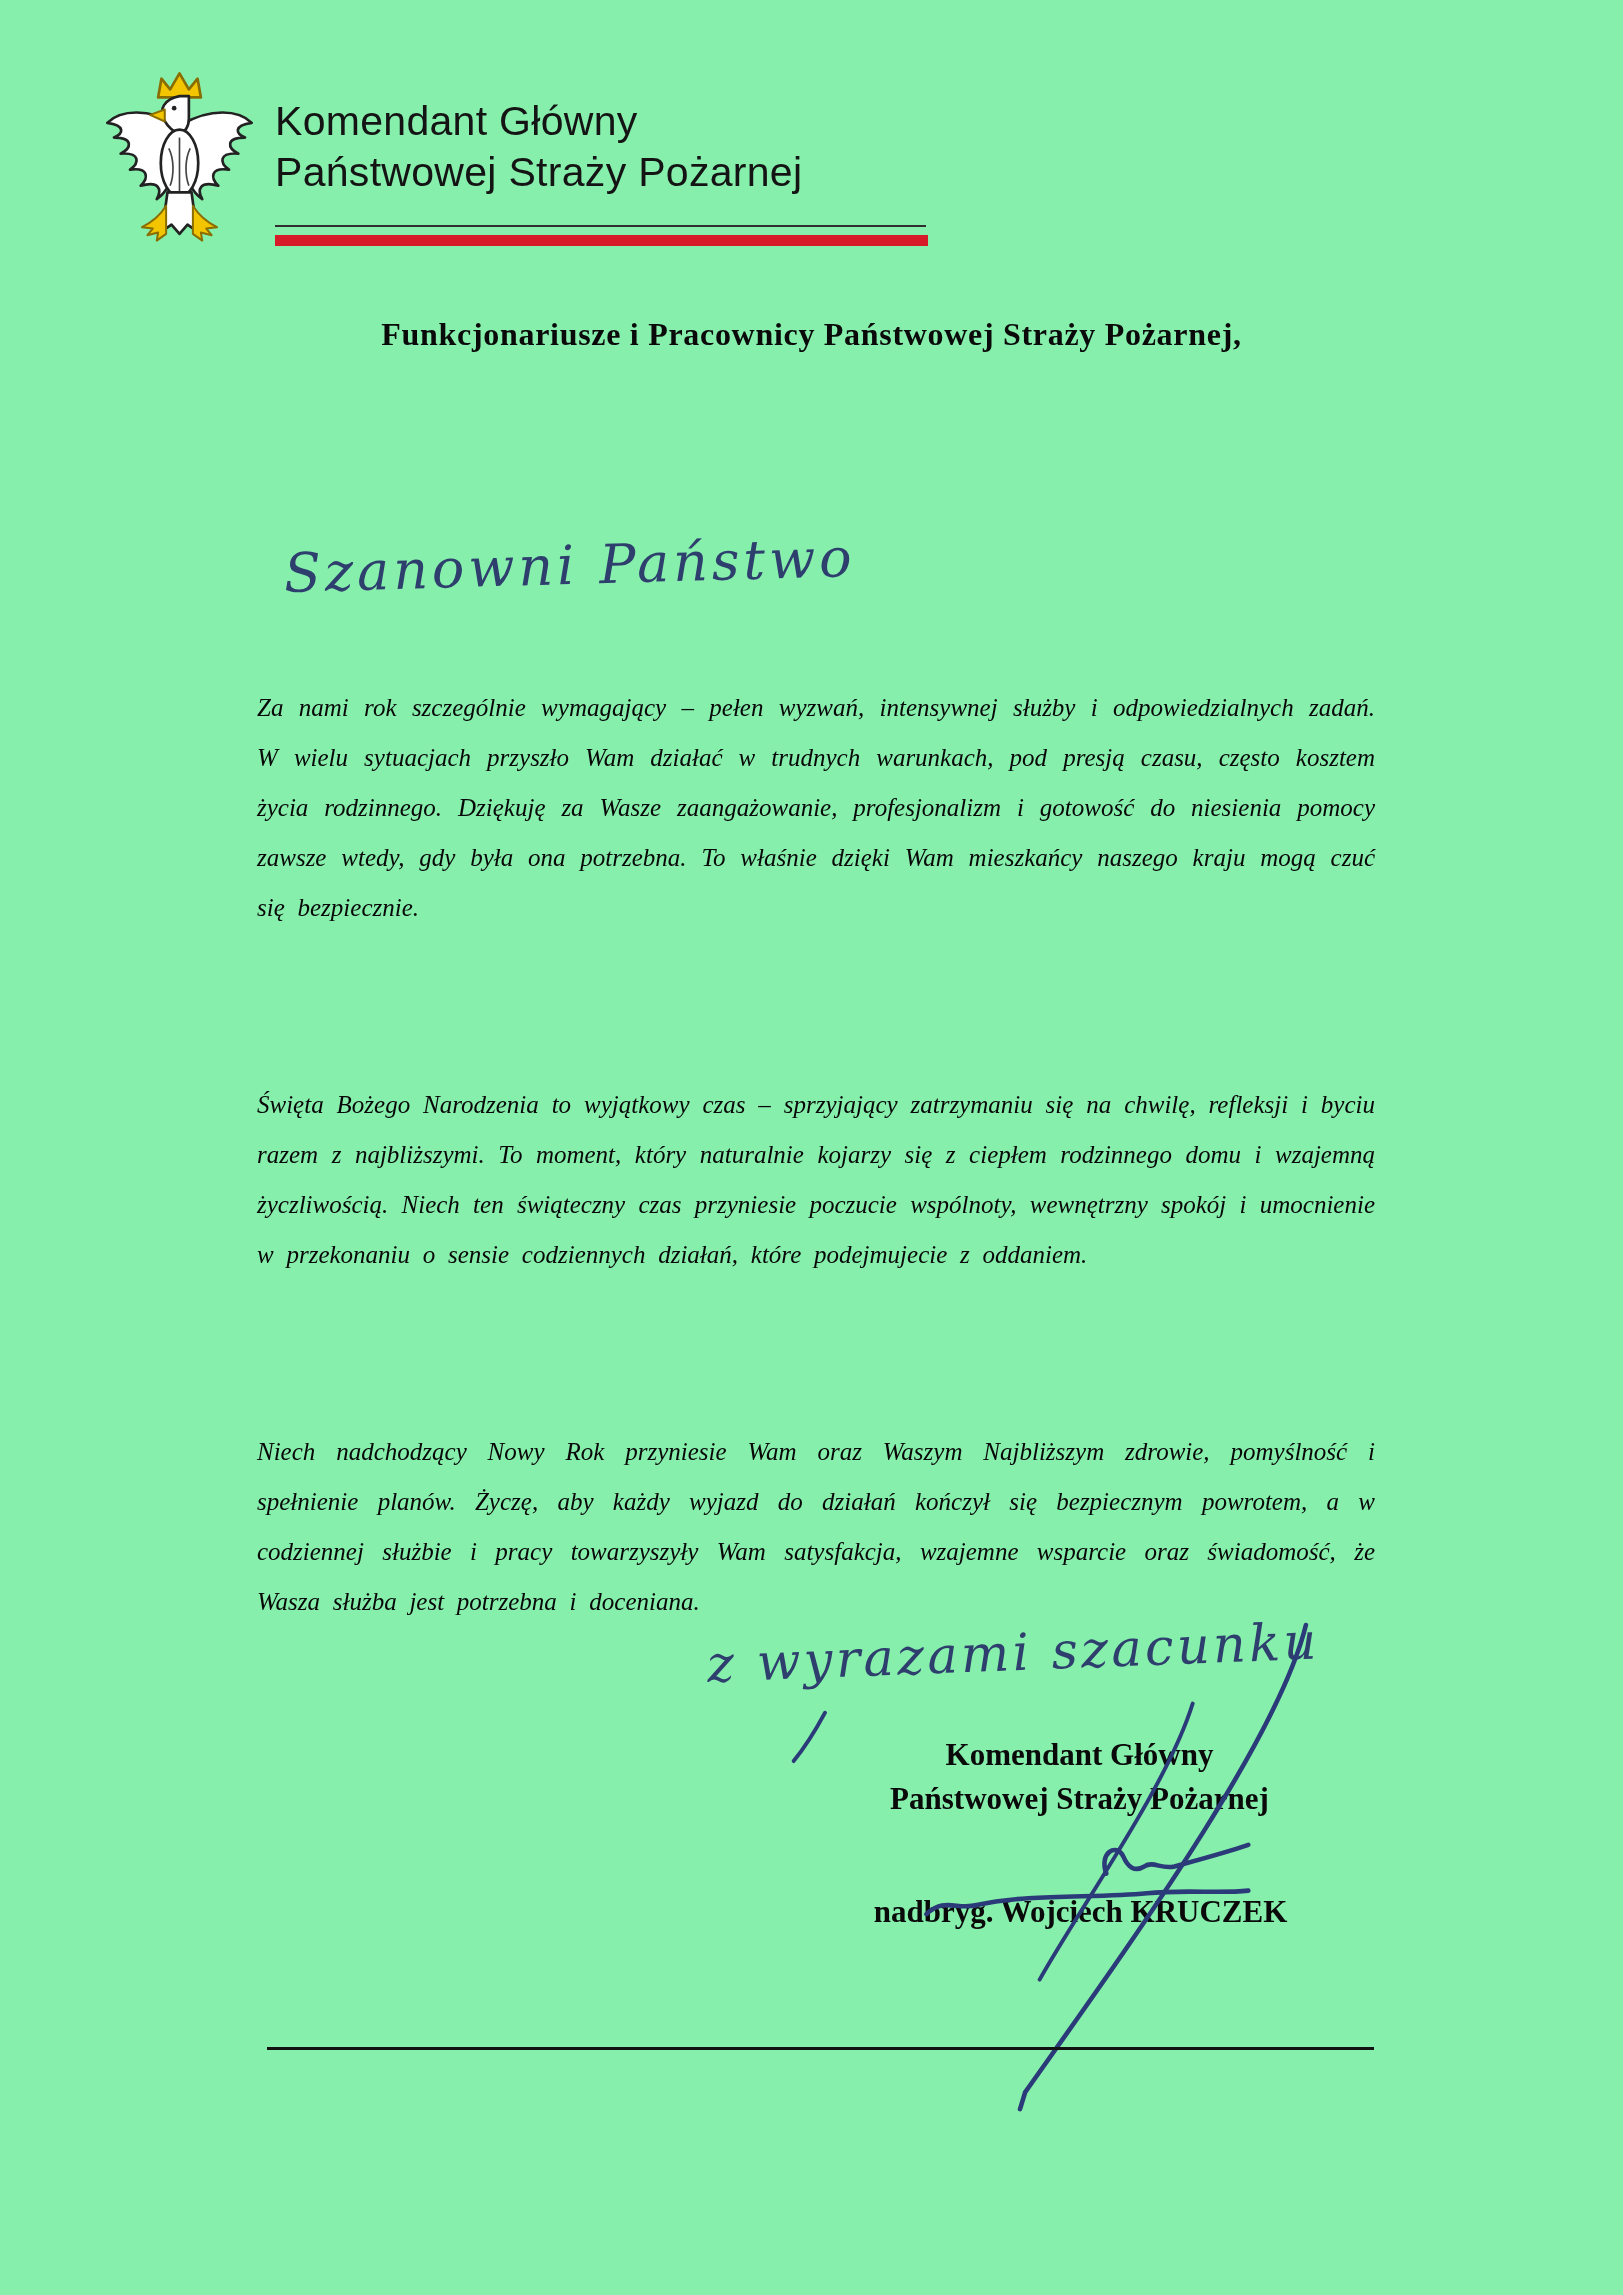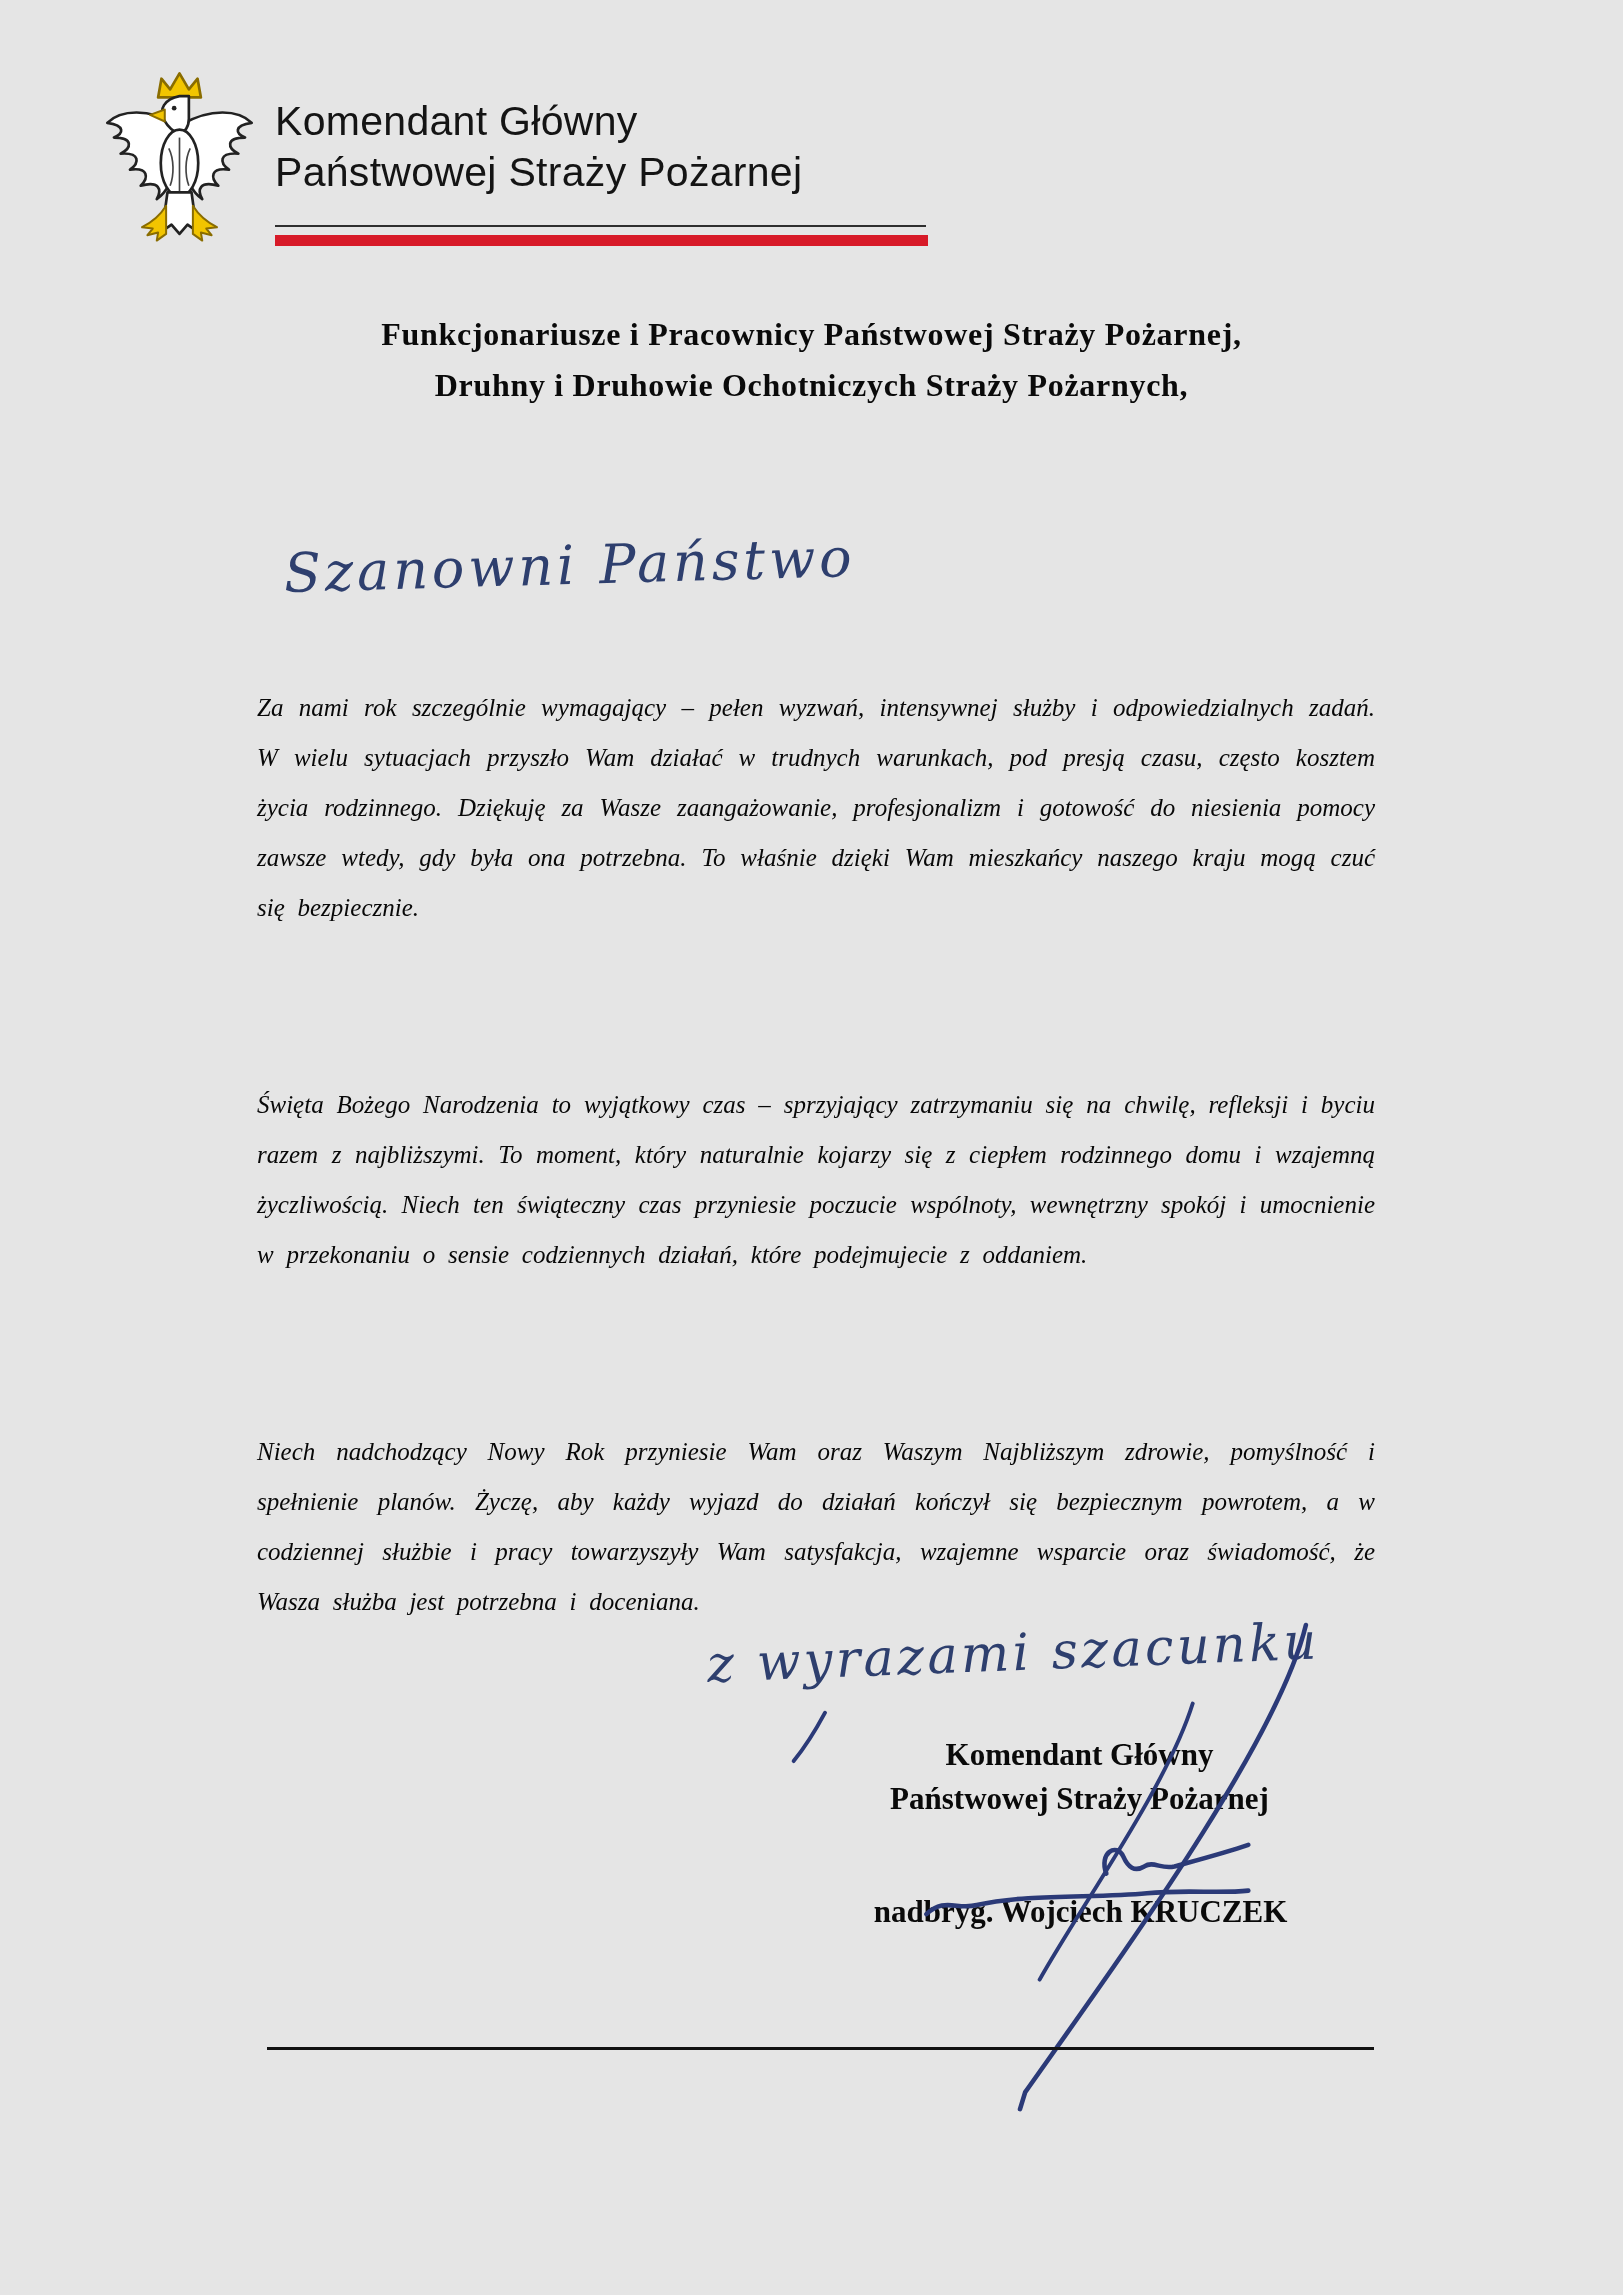--- a/index.html
+++ b/index.html
@@ -1,17 +1,17 @@
 <!DOCTYPE html>
 <html style="font-size:10.5px"><head>
 <meta charset="utf-8">
 <style>
   html,body { margin:0; padding:0; background:#888; }
   .page {
-    position:relative; width:1623px; height:2295px; background:#e5e5e5;
+    position:relative; width:1623px; height:2295px; background:#86efac;
     margin:0 auto; overflow:hidden; font-family:"Liberation Serif", serif; color:#0a0a0a;
   }
   
   .hdr-logo { position:absolute; left:97px; top:68px; width:165px; height:194px; }
   .hdr-text {
     position:absolute; left:275px; top:96px;
     font-family:"Liberation Sans", sans-serif; font-size:41px; line-height:51px;
     color:#141414; letter-spacing:0.3px; white-space:nowrap;
   }
   .rule-thin { position:absolute; left:275px; top:225px; width:651px; height:2px; background:#2e2e2e; }
@@ -113,21 +113,20 @@
 
   <div class="hdr-text">
     <div>Komendant Główny</div>
     <div>Państwowej Straży Pożarnej</div>
   </div>
   <div class="rule-thin"></div>
   <div class="rule-red" id="ruleRed" style="background: rgb(215, 26, 40);"></div>
 
   <div class="title">
     <div>Funkcjonariusze i Pracownicy Państwowej Straży Pożarnej,</div>
-    <div>Druhny i Druhowie Ochotniczych Straży Pożarnych,</div>
   </div>
 
   <div class="greeting" id="greeting" style="color: rgb(46, 63, 110);">Szanowni Państwo</div>
 
   <p class="para para1">Za nami rok szczególnie wymagający – pełen wyzwań, intensywnej służby i odpowiedzialnych zadań. W wielu sytuacjach przyszło Wam działać w trudnych warunkach, pod presją czasu, często kosztem życia rodzinnego. Dziękuję za Wasze zaangażowanie, profesjonalizm i gotowość do niesienia pomocy zawsze wtedy, gdy była ona potrzebna. To właśnie dzięki Wam mieszkańcy naszego kraju mogą czuć się bezpiecznie.</p>
   <p class="para para2">Święta Bożego Narodzenia to wyjątkowy czas – sprzyjający zatrzymaniu się na chwilę, refleksji i byciu razem z najbliższymi. To moment, który naturalnie kojarzy się z ciepłem rodzinnego domu i wzajemną życzliwością. Niech ten świąteczny czas przyniesie poczucie wspólnoty, wewnętrzny spokój i umocnienie w przekonaniu o sensie codziennych działań, które podejmujecie z oddaniem.</p>
   <p class="para para3">Niech nadchodzący Nowy Rok przyniesie Wam oraz Waszym Najbliższym zdrowie, pomyślność i spełnienie planów. Życzę, aby każdy wyjazd do działań kończył się bezpiecznym powrotem, a w codziennej służbie i pracy towarzyszyły Wam satysfakcja, wzajemne wsparcie oraz świadomość, że Wasza służba jest potrzebna i doceniana.</p>
 
   <div class="closing" id="closing" style="color: rgb(46, 63, 110);">z wyrazami szacunku</div>
 

